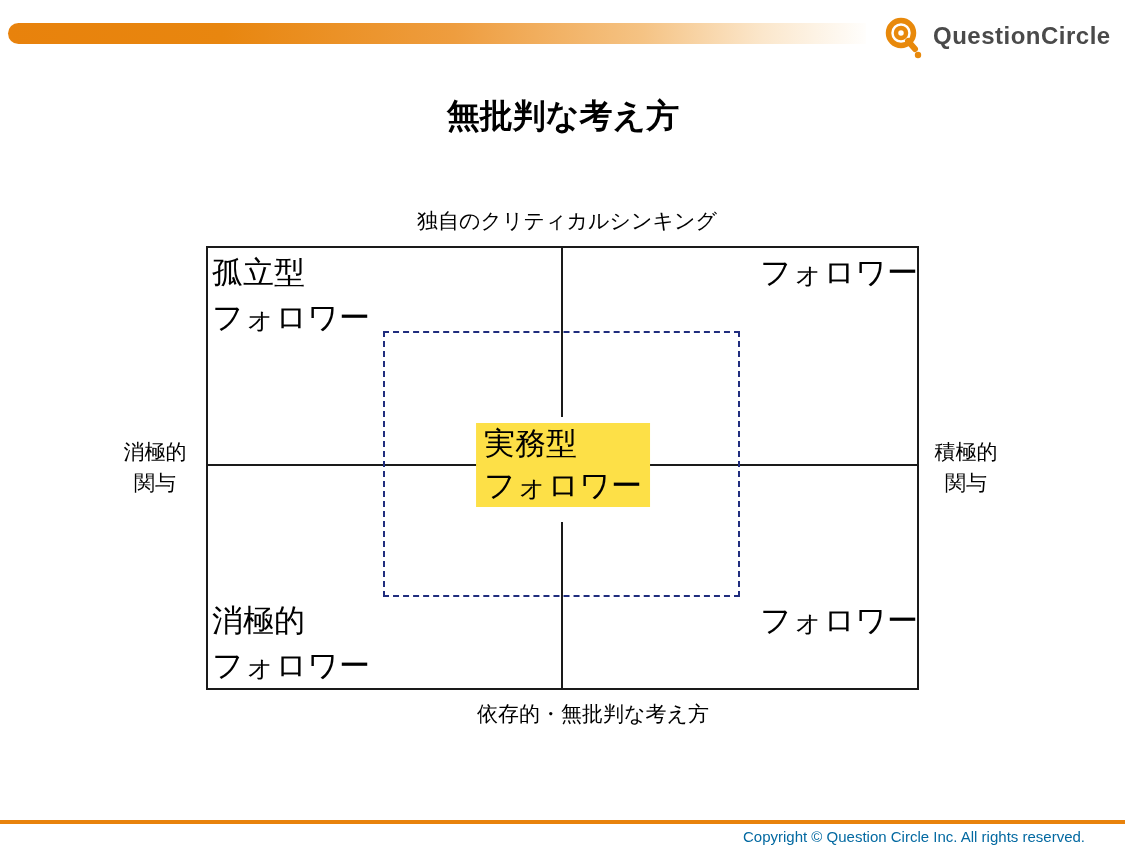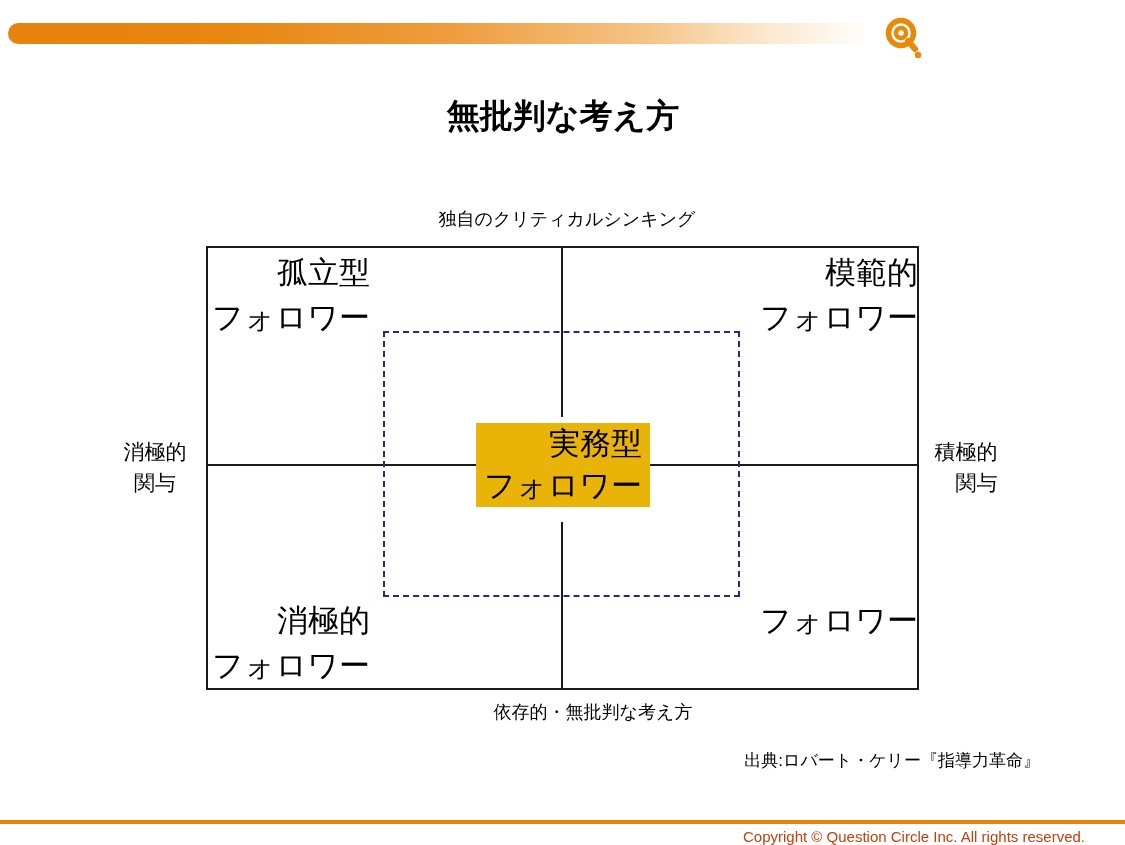--- a/index.html
+++ b/index.html
@@ -40,68 +40,69 @@
   .vline-top{left:561px;top:246px;width:1.5px;height:171px;}
   .vline-bottom{left:561px;top:522px;width:1.5px;height:168px;}
   .hline-left{left:206px;top:464px;width:274px;height:1.5px;}
   .hline-right{left:645px;top:464px;width:274px;height:1.5px;}
   .dashed-box{
     position:absolute;left:383px;top:331px;width:357px;height:266px;
     border:2px dashed #202D7E;box-sizing:border-box;
   }
   .axis-label{
     position:absolute;transform:translateX(-50%);
-    font-size:18px;white-space:nowrap;
+    font-size:21px;white-space:nowrap;
   }
   .axis-top{left:567px;top:207px;}
   .axis-bottom{left:565px;top:700px;margin-left:28px;}
   .side-label{
     position:absolute;transform:translateX(-50%);
     font-size:21px;line-height:31px;text-align:center;white-space:nowrap;
   }
   .side-left{left:155px;top:436px;}
-  .side-right{left:966px;top:436px;text-align:right;}
+  .side-right{left:966px;top:436px;}
   .quad-label{
     position:absolute;transform:translateX(-50%);
-    font-size:31px;line-height:45px;text-align:right;white-space:nowrap;
+    font-size:31px;line-height:45px;text-align:left;white-space:nowrap;
   }
   .quad-tl{left:291px;top:250px;}
   .quad-tr{left:839px;top:250px;}
   .quad-bl{left:291px;top:598px;}
   .quad-br{left:839px;top:598px;}
-  .quad-center{left:563px;top:423px;line-height:42px;background:#eab308;padding:0 8px;}
+  .quad-center{left:563px;top:423px;line-height:42px;background:#fde047;padding:0 8px;}
   .quad-label span,.side-label span{display:block;}
   
   .source{
     position:absolute;right:85px;top:749px;
     font-size:17px;white-space:nowrap;
   }
   
   .footer-line{
     position:absolute;left:0;top:820px;width:1125px;height:4px;
     background:#E8820C;
   }
   .copyright{
     position:absolute;right:40px;top:828px;
-    font-size:15px;color:#c2410c;white-space:nowrap;
+    font-size:15px;color:#0369a1;white-space:nowrap;
   }
 </style>
 </head>
 <body>
 
 <div class="page">
 
   <div class="top-bar"></div>
   <div class="logo">
     <svg width="42" height="46" viewBox="0 0 42 46">
       <circle cx="17" cy="20" r="12.5" fill="none" stroke="#E8890B" stroke-width="5.5"></circle>
       <circle cx="17" cy="20" r="5" fill="none" stroke="#E8890B" stroke-width="4.5"></circle>
       <line x1="24" y1="28" x2="31" y2="36" stroke="#E8890B" stroke-width="6" stroke-linecap="round"></line>
       <circle cx="34" cy="42" r="3.2" fill="#E8890B"></circle>
     </svg>
+    <span class="logo-text">QuestionCircle</span>
   </div>
 
   <h1 class="title">無批判な考え方</h1>
 
   <div class="axis-label axis-top">独自のクリティカルシンキング</div>
 
   <div class="matrix-box"></div>
   <div class="mline vline-top"></div>
   <div class="mline vline-bottom"></div>
   <div class="mline hline-left"></div>
@@ -115,35 +116,33 @@
   <div class="side-label side-right">
     <span>積極的</span>
     <span>関与</span>
   </div>
 
   <div class="quad-label quad-tl">
     <span>孤立型</span>
     <span>フォロワー</span>
   </div>
   <div class="quad-label quad-tr">
-    <span>模範的</span>
     <span>フォロワー</span>
   </div>
   <div class="quad-label quad-bl">
     <span>消極的</span>
     <span>フォロワー</span>
   </div>
   <div class="quad-label quad-br">
     <span>フォロワー</span>
   </div>
   <div class="quad-label quad-center">
     <span>実務型</span>
     <span>フォロワー</span>
   </div>
 
   <div class="axis-label axis-bottom">依存的・無批判な考え方</div>
 
-  <div class="source">出典:ロバート・ケリー『指導力革命』</div>
 
   <div class="footer-line"></div>
   <div class="copyright">Copyright © Question Circle Inc. All rights reserved.</div>
 
 </div>
 
 </body></html>

